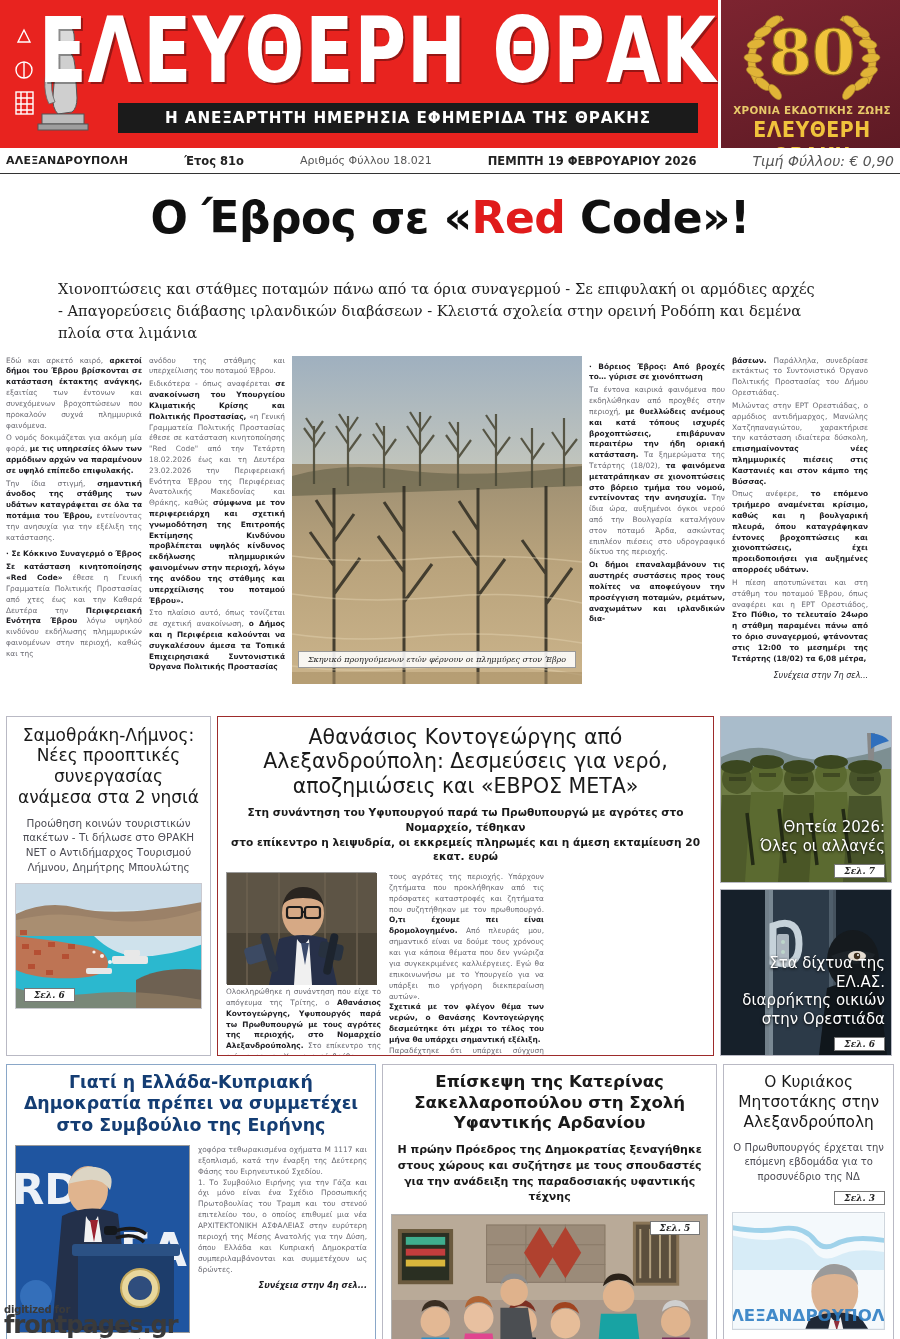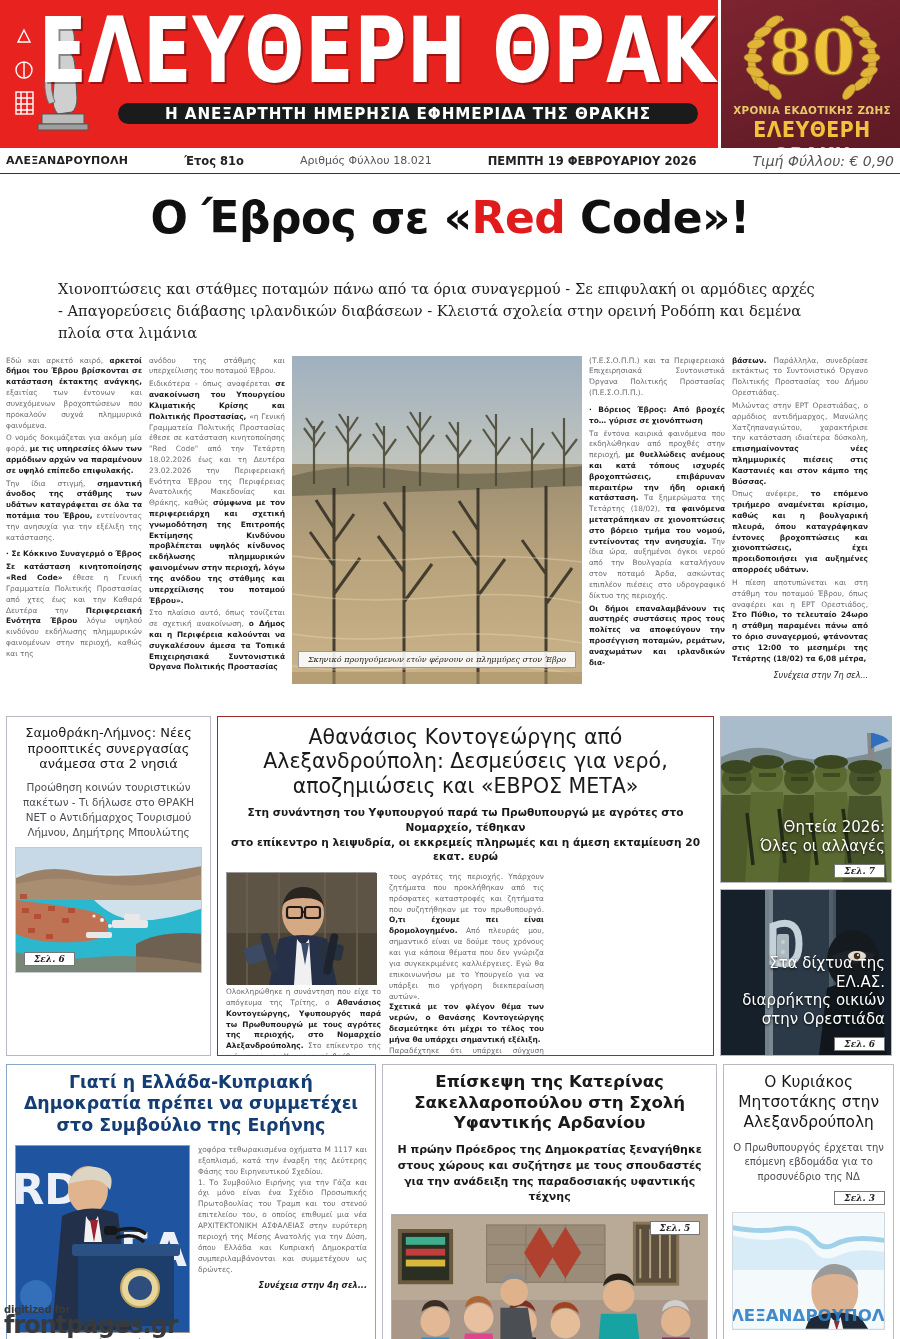--- a/index.html
+++ b/index.html
@@ -26,22 +26,22 @@
     font-weight: bold;
     font-size: 69px;
     letter-spacing: 1px;
     color: #ffffff;
     line-height: 1;
     transform: scaleY(1.32) scaleX(1.02);
     text-shadow: 2px 2px 0 rgba(0,0,0,.35);
     white-space: nowrap;
   }
   .subplate {
-    position: absolute; left: 118px; top: 103px; width: 580px; height: 21px;
-    background: #1b1b1b; display:flex; align-items:center; justify-content:center;border-radius:11px;
+    position: absolute; left: 118px; top: 103px; width: 580px; height: 30px;
+    background: #1b1b1b; display:flex; align-items:center; justify-content:center;
   }
   .subplate span {
     color: #fff; font-weight: bold; font-size: 15.2px; letter-spacing: .9px;
     white-space: nowrap;
   }
   .mh-right {
     position: relative; width: 182px; height: 148px;
     background: linear-gradient(160deg,#7d2430 0%,#6b1f2a 55%,#5e1a24 100%);
     border-left: 3px solid #fff;
     overflow: hidden;
@@ -107,21 +107,21 @@
     color:#222; padding: 3px 6px; text-align:center;
   }
 
   
   .mid-row { position: relative; display: flex; gap: 6px; padding: 0 6px; margin-top: 8px; height: 340px; }
 
   .box { border: 1px solid #b9b9c4; background:#fff; position: relative; overflow:hidden; }
 
   .samos { width: 205px; padding: 8px 8px 6px; }
   .samos h2 {
-    text-align:center; font-size: 13px; line-height: 1.22; color: #1a1a1a; font-weight: normal;
+    text-align:center; font-size: 17px; line-height: 1.22; color: #1a1a1a; font-weight: normal;
     font-family: "DejaVu Sans", sans-serif;
   }
   .samos .dek {
     margin-top: 8px; text-align:center; font-size: 10.4px; line-height: 1.42; color: #4c4c54;
   }
   .samos .photo {
     margin-top: 8px; height: 126px; position: relative; overflow:hidden;
     background: linear-gradient(180deg,#bcd3e0 0%,#9bb096 18%,#8c7a63 38%,#2fb5c8 58%,#39c6d4 70%,#b8b0a2 88%,#8c7f6c 100%);
     border: 1px solid #c9c9d0;
   }
@@ -338,21 +338,20 @@
           <path d="M0 238 q70 10 150 3 q80 -7 140 6"></path>
           <path d="M0 278 q60 9 130 2 q80 -6 160 7"></path>
           <path d="M0 310 q60 8 140 1 q70 -6 150 8"></path>
         </g>
         <rect y="316" width="290" height="12" fill="#a98f66" opacity=".6"></rect>
       </svg>
       <div class="caption">Σκηνικό προηγούμενων ετών φέρνουν οι πλημμύρες στον Έβρο</div>
     </div>
 
     <div class="col">
-      <p>(Τ.Ε.Σ.Ο.Π.Π.) και τα Περιφερειακά Επιχειρησιακά Συντονιστικά Όργανα Πολιτικής Προστασίας (Π.Ε.Σ.Ο.Π.Π.).</p>
       <p class="sec-head">· Βόρειος Έβρος: Από βροχές το… γύρισε σε χιονόπτωση</p>
       <p><span>Τα έντονα καιρικά φαινόμενα που εκδηλώθηκαν από προχθές στην περιοχή, </span><b>με θυελλώδεις ανέμους και κατά τόπους ισχυρές βροχοπτώσεις, επιβάρυναν περαιτέρω την ήδη οριακή κατάσταση.</b><span> Τα ξημερώματα της Τετάρτης (18/02), </span><b>τα φαινόμενα μετατράπηκαν σε χιονοπτώσεις στο βόρειο τμήμα του νομού, εντείνοντας την ανησυχία.</b><span> Την ίδια ώρα, αυξημένοι όγκοι νερού από την Βουλγαρία καταλήγουν στον ποταμό Άρδα, ασκώντας επιπλέον πιέσεις στο υδρογραφικό δίκτυο της περιοχής.</span></p>
       <p><b>Οι δήμοι επαναλαμβάνουν τις αυστηρές συστάσεις προς τους πολίτες να αποφεύγουν την προσέγγιση ποταμών, ρεμάτων, αναχωμάτων και ιρλανδικών δια-</b></p>
     </div>
 
     <div class="col">
       <p><b>βάσεων.</b><span> Παράλληλα, συνεδρίασε εκτάκτως το Συντονιστικό Όργανο Πολιτικής Προστασίας του Δήμου Ορεστιάδας.</span></p>
       <p><span>Μιλώντας στην ΕΡΤ Ορεστιάδας, ο αρμόδιος αντιδήμαρχος, Μανώλης Χατζηπαναγιώτου, χαρακτήρισε την κατάσταση ιδιαίτερα δύσκολη, </span><b>επισημαίνοντας νέες πλημμυρικές πιέσεις στις Καστανιές και στον κάμπο της Βύσσας.</b></p>
       <p><span>Όπως ανέφερε, </span><b>το επόμενο τριήμερο αναμένεται κρίσιμο, καθώς και η βουλγαρική πλευρά, όπου καταγράφηκαν έντονες βροχοπτώσεις και χιονοπτώσεις, έχει προειδοποιήσει για αυξημένες απορροές υδάτων.</b></p>
       <p><span>Η πίεση αποτυπώνεται και στη στάθμη του ποταμού Έβρου, όπως αναφέρει και η ΕΡΤ Ορεστιάδος, </span><b>Στο Πύθιο, το τελευταίο 24ωρο η στάθμη παραμένει πάνω από το όριο συναγερμού, φτάνοντας στις 12:00 το μεσημέρι της Τετάρτης (18/02) τα 6,08 μέτρα,</b></p>

